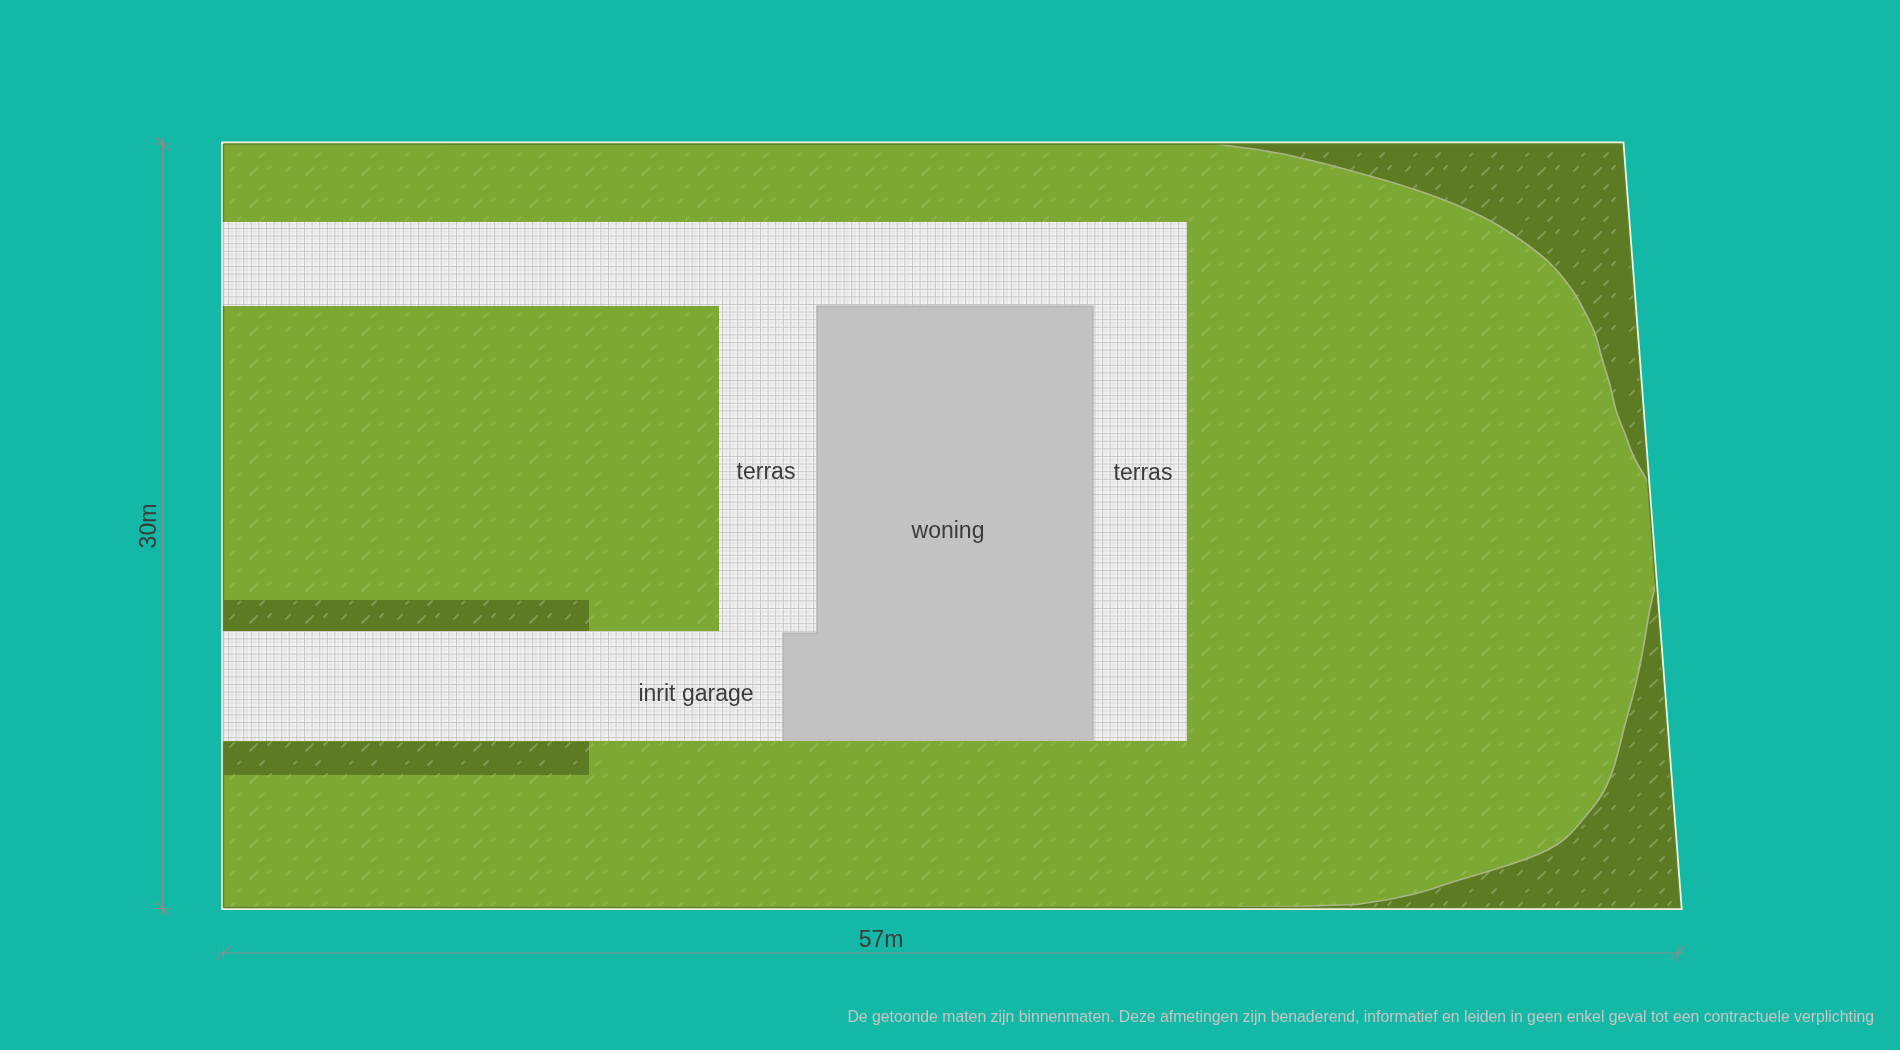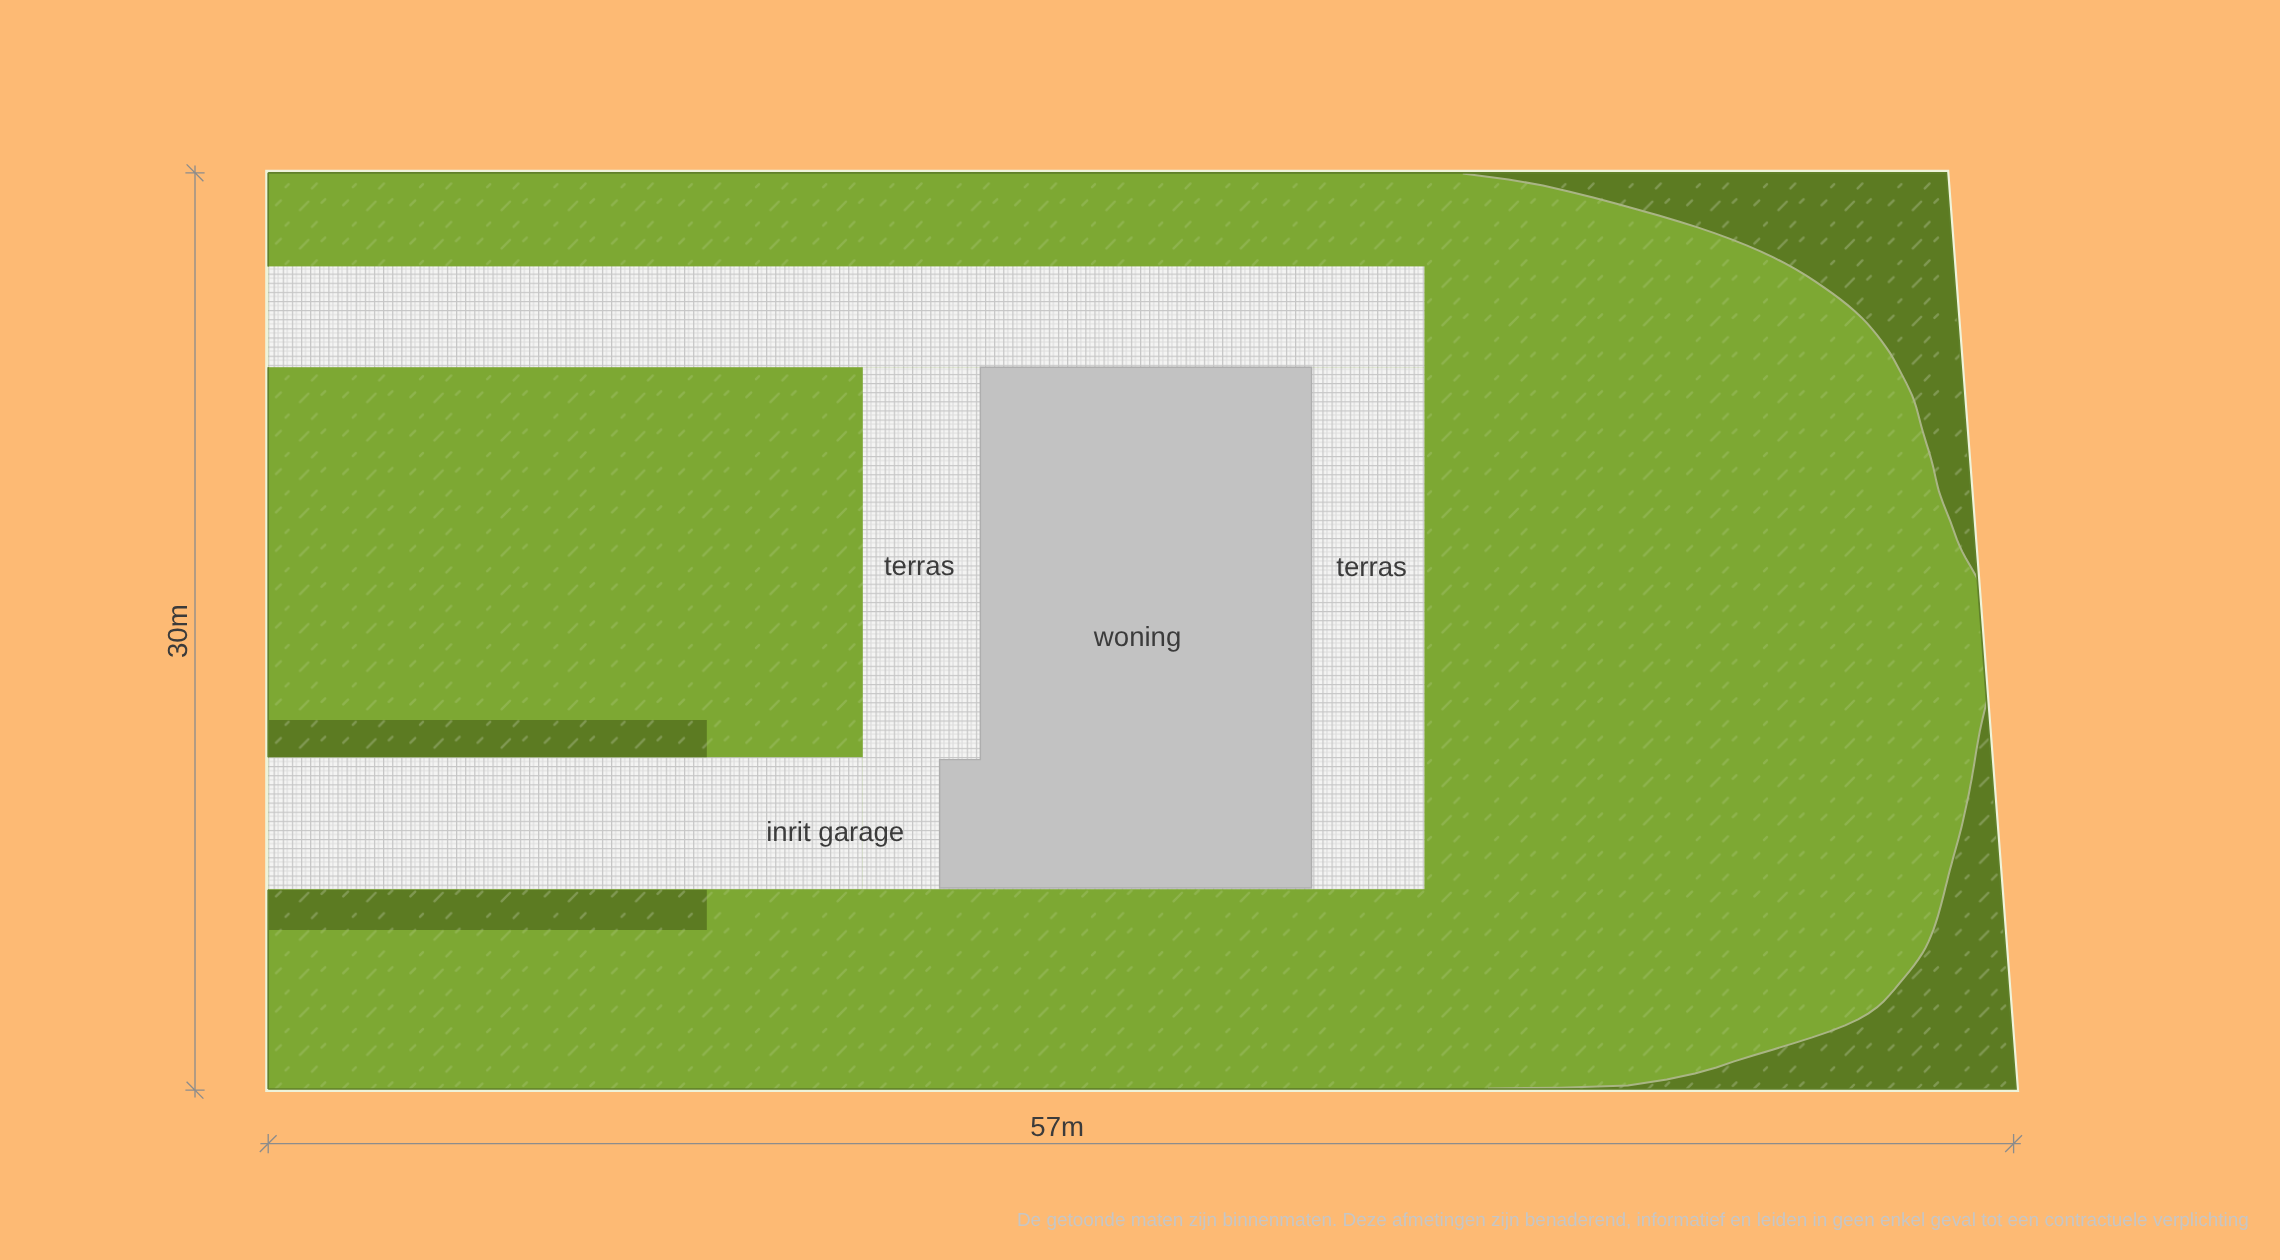--- a/index.html
+++ b/index.html
@@ -1,16 +1,16 @@
 <!DOCTYPE html>
 <html><head>
 <meta charset="utf-8">
 <style>
   html,body{margin:0;padding:0;background:#ffffff;}
-  .page{position:relative;width:1900px;height:1050px;overflow:hidden;background:#fdba74;
+  .page{position:relative;width:1900px;height:1050px;overflow:hidden;background:#14b8a6;
         font-family:"Liberation Sans", sans-serif;}
 </style>
 </head>
 <body>
 <div class="page">
 <svg width="1900" height="1050" viewBox="0 0 1900 1050">
   <defs>
     <pattern id="texL" width="56" height="32" patternUnits="userSpaceOnUse">
       <g stroke="#ffffff" stroke-opacity="0.13" stroke-width="2" stroke-linecap="round" fill="none">
         <path d="M6 11 l4 -4"></path>

